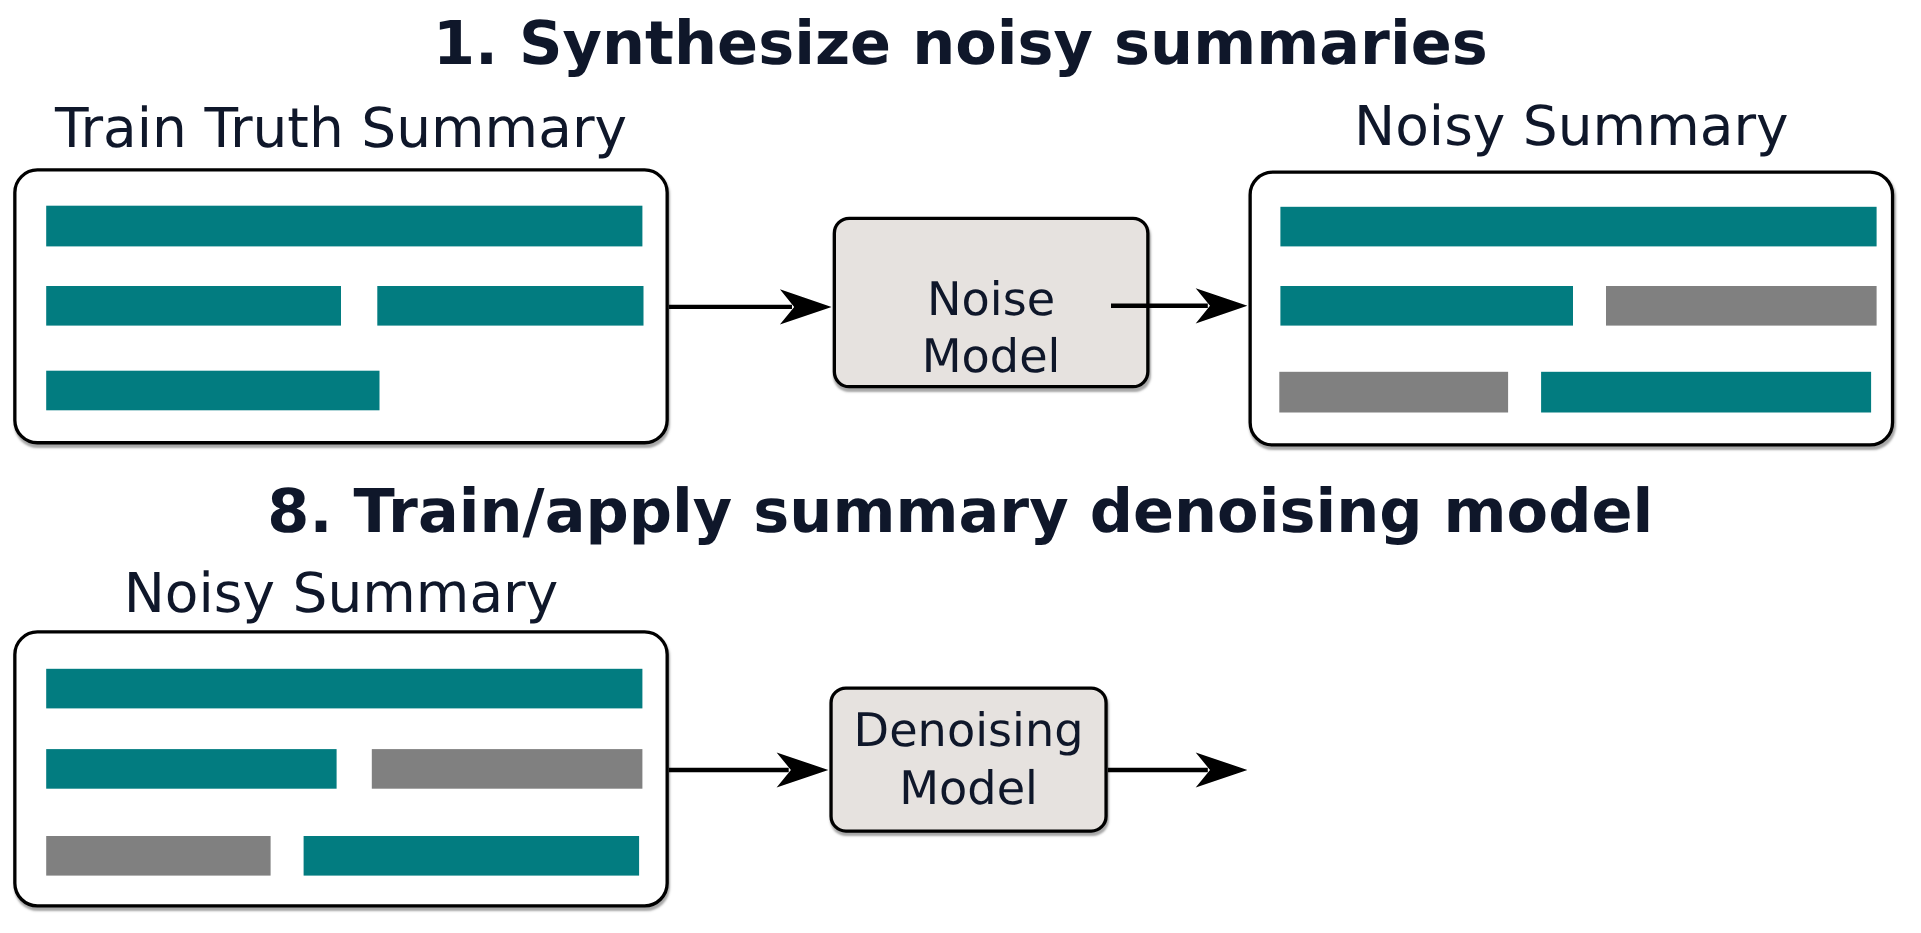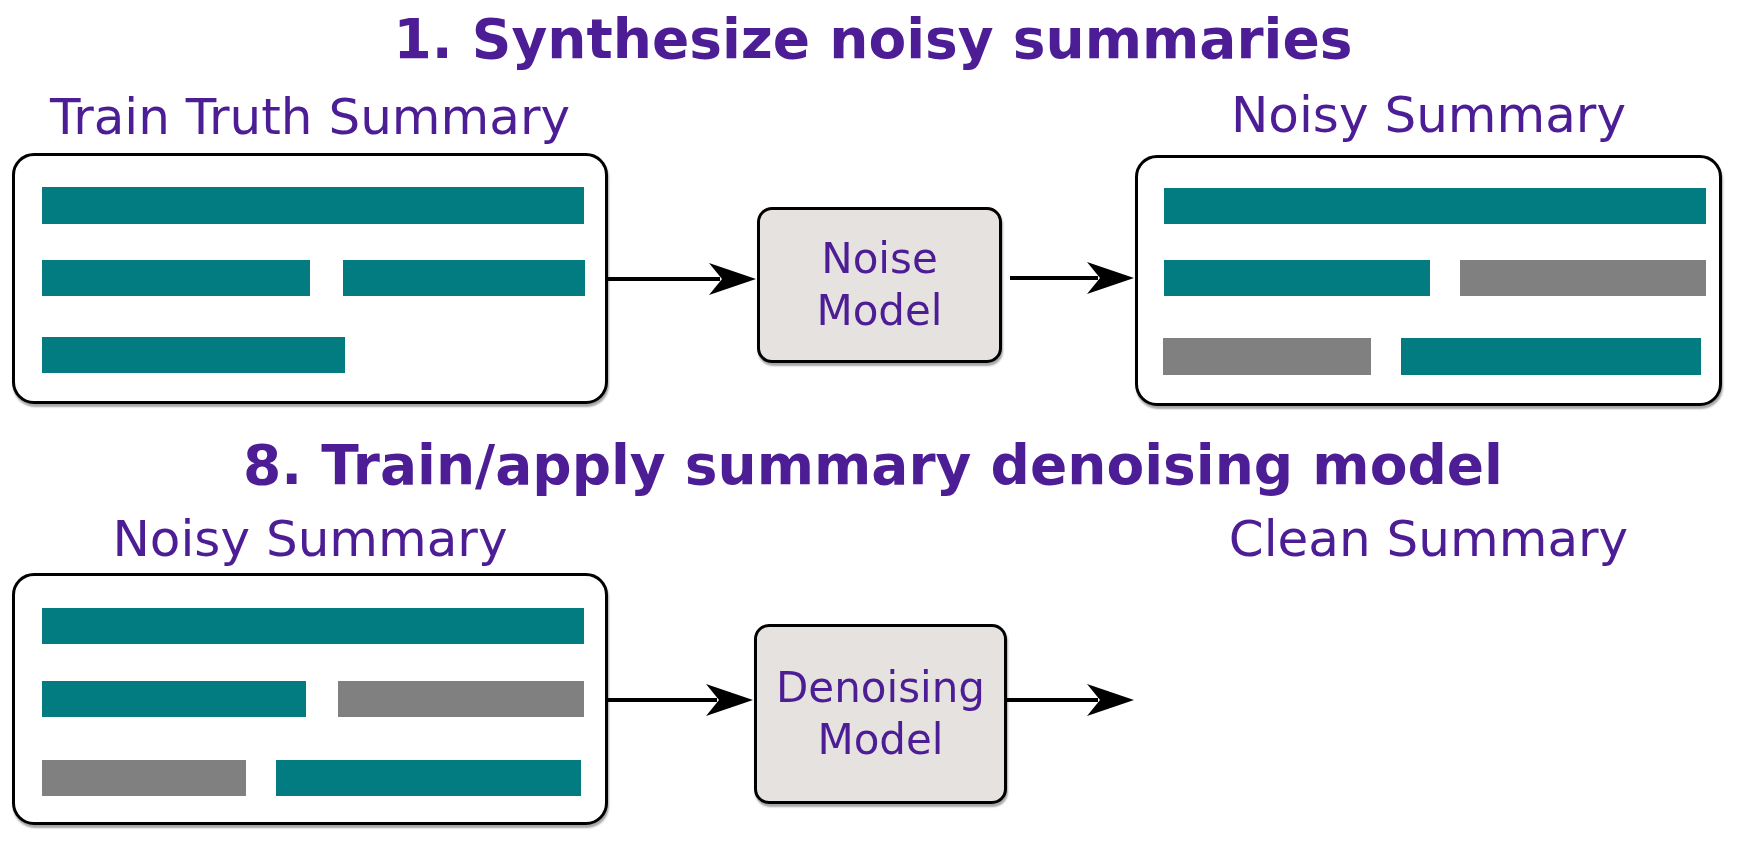--- a/index.html
+++ b/index.html
@@ -1,21 +1,21 @@
 <!DOCTYPE html>
 <html><head>
 <meta charset="utf-8">
 <style>
   html,body{margin:0;padding:0;background:#ffffff;}
   .canvas{
     position:relative;
     width:1746px;height:848px;
     background:#ffffff;
     font-family:"DejaVu Sans","Liberation Sans",sans-serif;
-    color:#4c1d95;
+    color:#0f172a;
     overflow:hidden;
   }
   .abs{position:absolute;}
   .step-title{
     left:0;width:1746px;
     text-align:center;
     font-size:55px;
     font-weight:bold;
     line-height:1.0;
     letter-spacing:0px;
@@ -59,21 +59,21 @@
 
   <div class="abs card-label" style="left:1135px;top:90px;width:587px;">Noisy Summary</div>
 
   <div class="abs summary-card" style="left:12px;top:153px;width:596px;height:251px;box-sizing:border-box;">
       <div class="bar" style="left: 27px; top: 31px; width: 542px; height: 37px; background: rgb(2, 124, 128);"></div>
       <div class="bar" style="left: 27px; top: 104px; width: 268px; height: 36px; background: rgb(2, 124, 128);"></div>
       <div class="bar" style="left: 328px; top: 104px; width: 242px; height: 36px; background: rgb(2, 124, 128);"></div>
       <div class="bar" style="left: 27px; top: 181px; width: 303px; height: 36px; background: rgb(2, 124, 128);"></div>
     </div>
 
-  <div class="abs model-box" style="left: 757px; top: 207px; width: 245px; height: 156px; box-sizing: border-box; background: rgb(230, 226, 223);">
+  <div class="abs model-box" style="left: 757px; top: 197px; width: 288px; height: 156px; box-sizing: border-box; background: rgb(230, 226, 223); align-items: flex-end;">
     <div>
       <span>Noise</span><br>
       <span>Model</span>
     </div>
   </div>
 
   <div class="abs" style="left:608px;top:261px;">
     <svg class="arrow-svg" width="148" height="36" viewBox="0 0 148 36">
       <line x1="0" y1="18" x2="112" y2="18" stroke="#000" stroke-width="4"></line>
       <polygon points="148,18 101,2 114,18 101,34" fill="#000"></polygon>
@@ -92,31 +92,30 @@
       <div class="bar" style="left: 26px; top: 102px; width: 266px; height: 36px; background: rgb(2, 124, 128);"></div>
       <div class="bar" style="left: 322px; top: 102px; width: 246px; height: 36px; background: rgb(128, 128, 128);"></div>
       <div class="bar" style="left: 25px; top: 180px; width: 208px; height: 37px; background: rgb(128, 128, 128);"></div>
       <div class="bar" style="left: 263px; top: 180px; width: 300px; height: 37px; background: rgb(2, 124, 128);"></div>
     </div>
 
   <div class="abs step-title" style="top:438px;">8. Train/apply summary denoising model</div>
 
   <div class="abs card-label" style="left:12px;top:514px;width:596px;">Noisy Summary</div>
 
-  <div class="abs card-label" style="left:1135px;top:514px;width:587px;">Clean Summary</div>
 
   <div class="abs summary-card" style="left:12px;top:573px;width:596px;height:252px;box-sizing:border-box;">
       <div class="bar" style="left: 27px; top: 32px; width: 542px; height: 36px; background: rgb(2, 124, 128);"></div>
       <div class="bar" style="left: 27px; top: 105px; width: 264px; height: 36px; background: rgb(2, 124, 128);"></div>
       <div class="bar" style="left: 323px; top: 105px; width: 246px; height: 36px; background: rgb(128, 128, 128);"></div>
       <div class="bar" style="left: 27px; top: 184px; width: 204px; height: 36px; background: rgb(128, 128, 128);"></div>
       <div class="bar" style="left: 261px; top: 184px; width: 305px; height: 36px; background: rgb(2, 124, 128);"></div>
     </div>
 
-  <div class="abs model-box" style="left: 754px; top: 624px; width: 253px; height: 180px; box-sizing: border-box; background: rgb(230, 226, 223);">
+  <div class="abs model-box" style="left: 754px; top: 624px; width: 253px; height: 133px; box-sizing: border-box; background: rgb(230, 226, 223);">
     <div>
       <span>Denoising</span><br>
       <span>Model</span>
     </div>
   </div>
 
   <div class="abs" style="left:608px;top:682px;">
     <svg class="arrow-svg" width="145" height="36" viewBox="0 0 145 36">
       <line x1="0" y1="18" x2="109" y2="18" stroke="#000" stroke-width="4"></line>
       <polygon points="145,18 98,2 111,18 98,34" fill="#000"></polygon>

